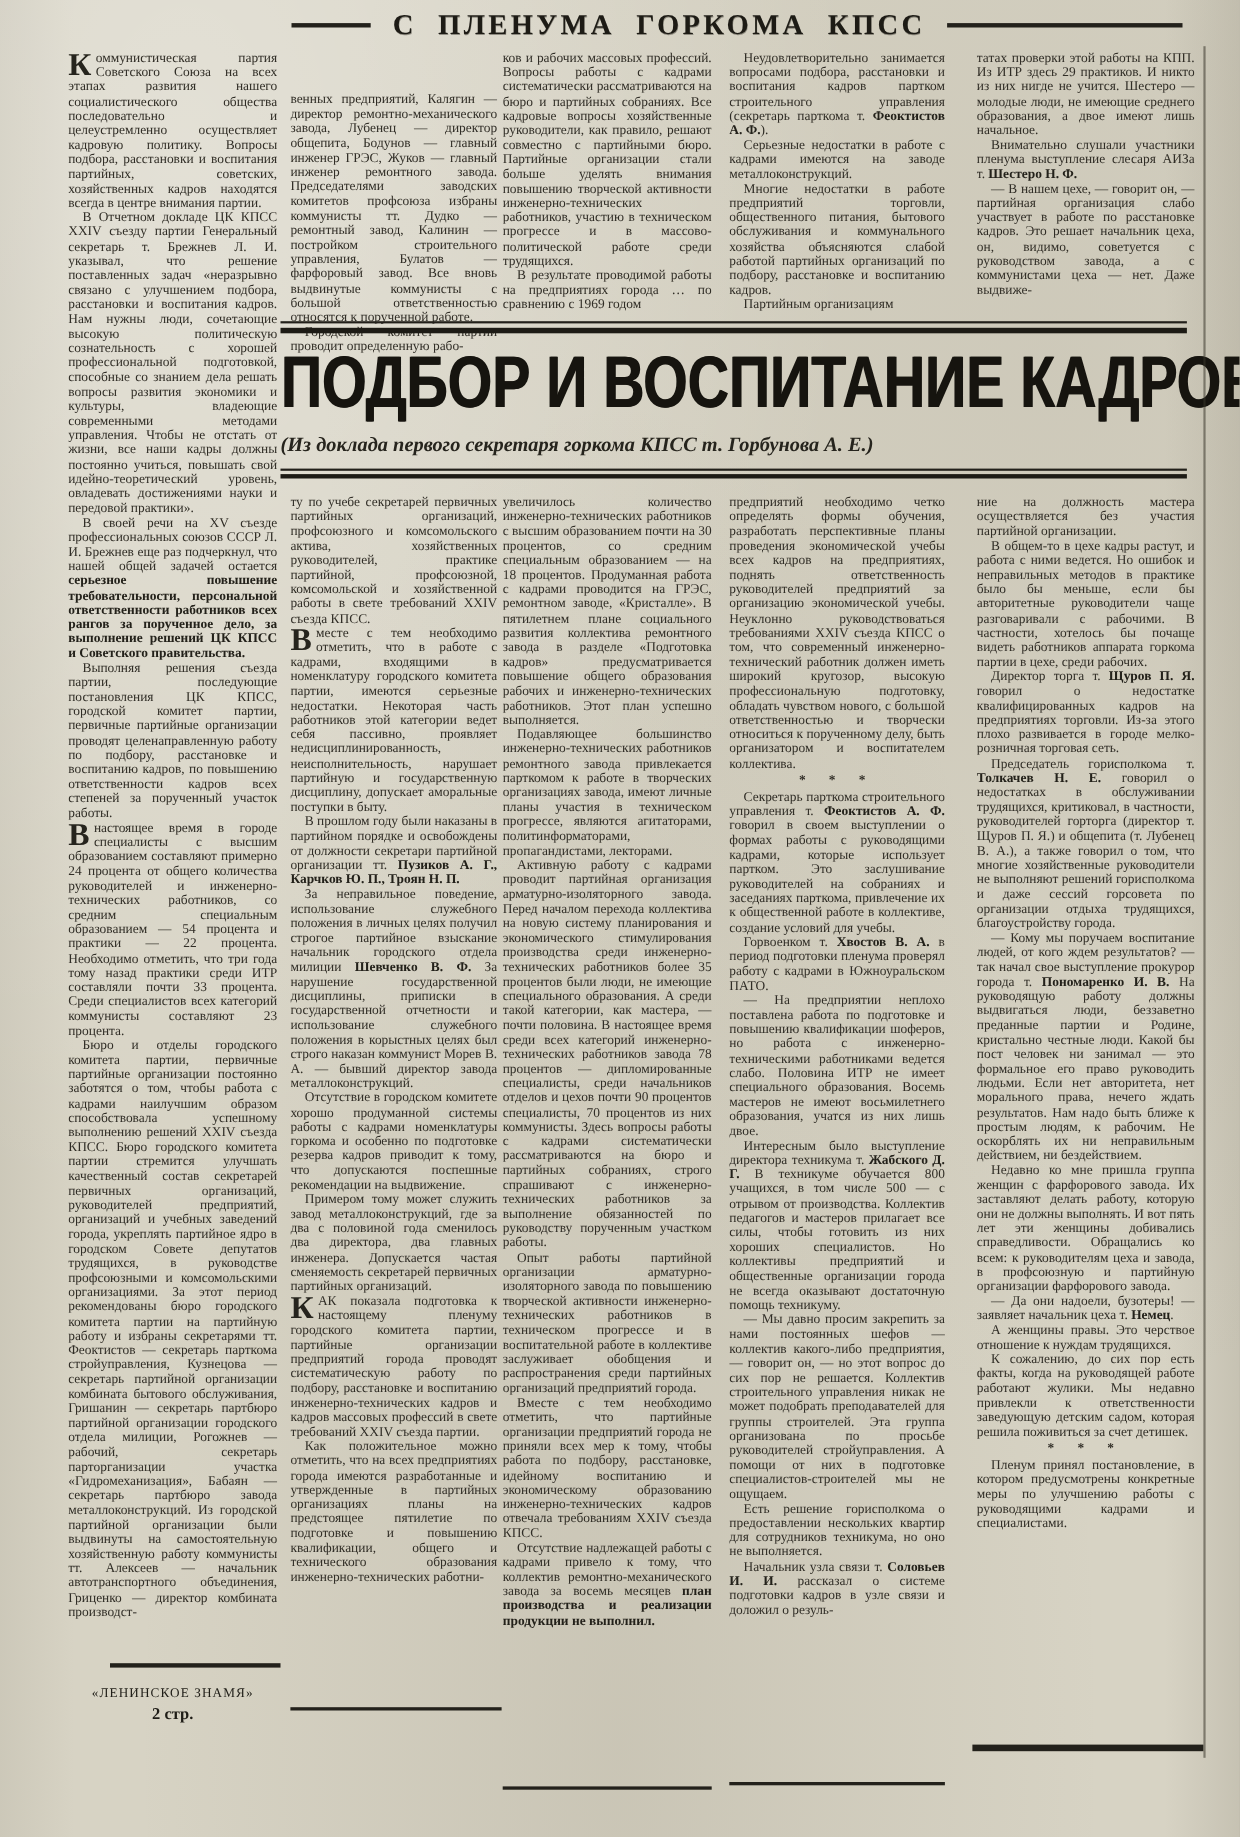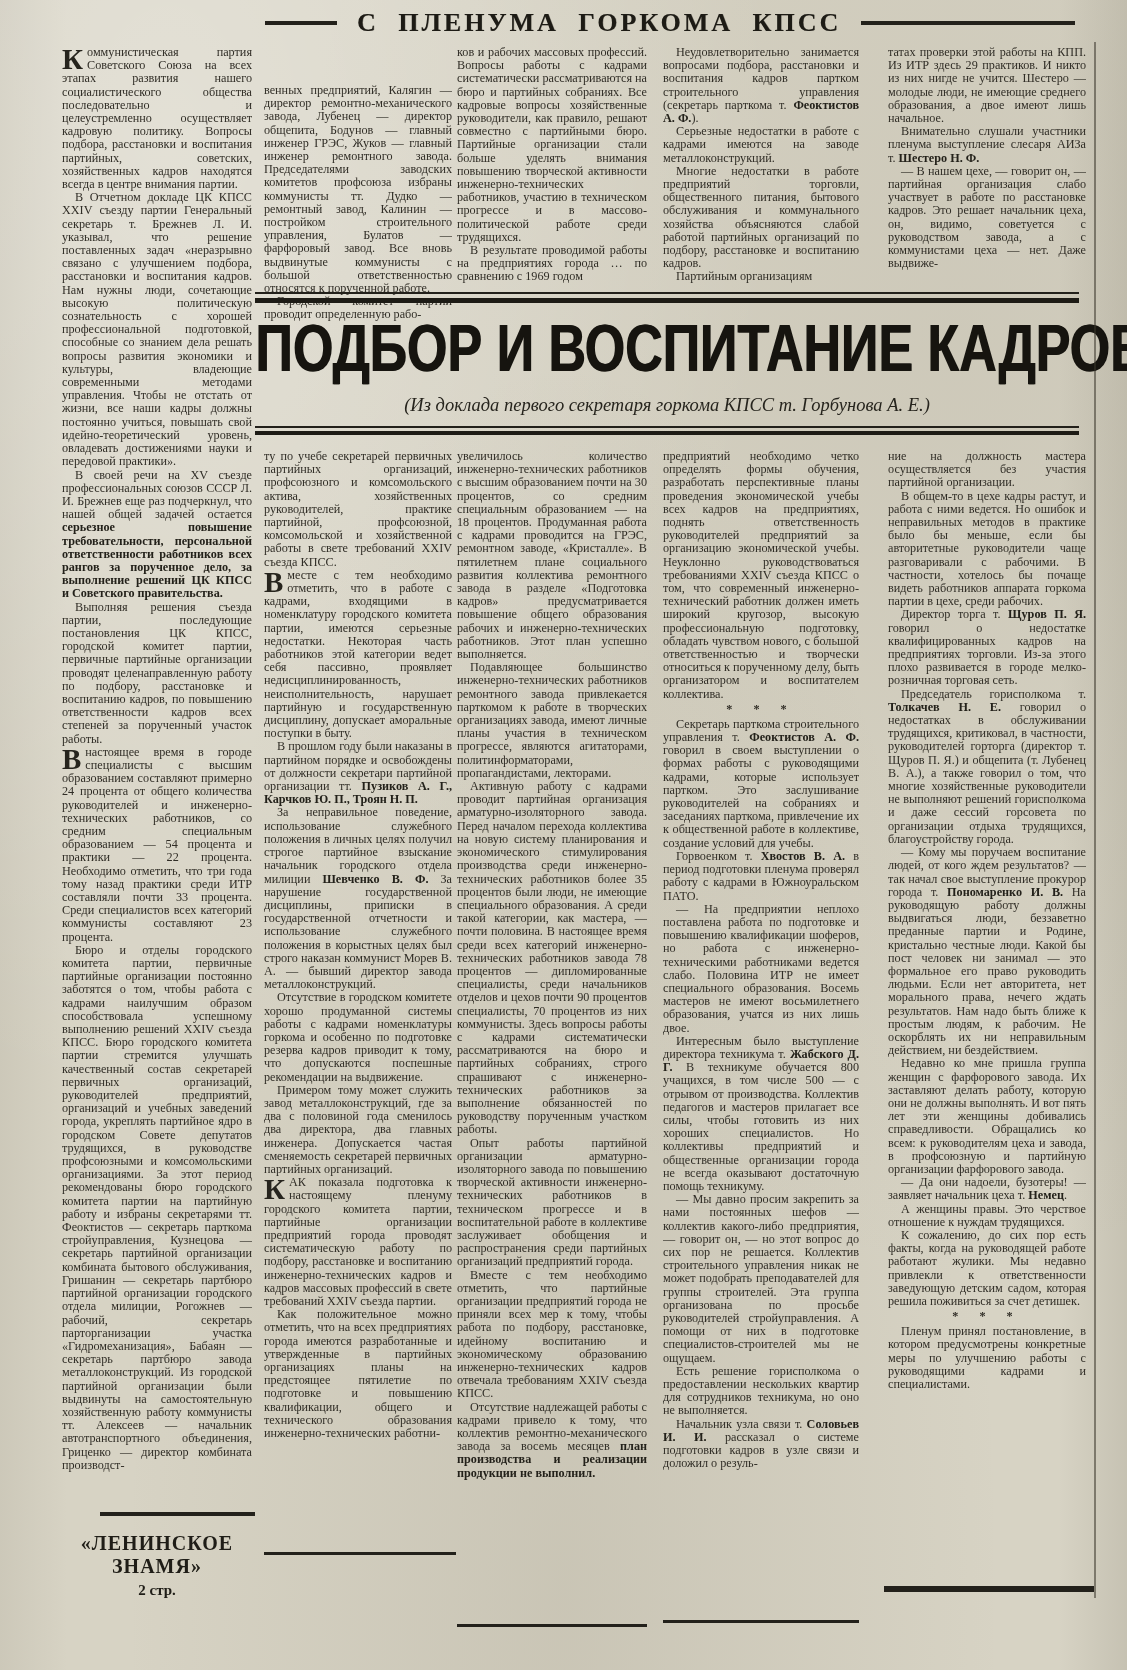--- a/index.html
+++ b/index.html
@@ -41,33 +41,33 @@
   
   #headline-box{position:absolute;left:255px;top:292px;width:824px;}
   .double-rule{height:4px;border-top:2px solid #22201a;border-bottom:5px solid #1d1b15;}
   #headline{
     margin:10px 0 0 0;text-align:center;
     font-family:"Liberation Sans", sans-serif;font-weight:bold;
     font-size:52px;letter-spacing:0px;color:#16140f;
     transform:scaleY(1.28);transform-origin:50% 20%;
     text-shadow:1px 0 0 #16140f;white-space:nowrap;
   }
-  #subtitle{margin:22px 0 10px 0;text-align:center;font-weight:normal;font-style:italic;font-size:18.5px;color:#26241d;}
+  #subtitle{margin:22px 0 10px 0;text-align:left;font-weight:bold;font-style:italic;font-size:18.5px;color:#26241d;}
   #headline-bottom-rule{height:3px;border-top:2px solid #22201a;border-bottom:4px solid #1d1b15;margin-top:6px;}
   
   .end-rule{position:absolute;background:#23211b;}
   #col1-end-rule{left:100px;top:1512px;width:155px;height:4px;}
   #col2-end-rule{left:264px;top:1552px;width:192px;height:3px;}
   #col3-end-rule{left:457px;top:1624px;width:190px;height:3px;}
   #col4-end-rule{left:663px;top:1620px;width:196px;height:3px;}
   #col5-end-rule{left:884px;top:1586px;width:210px;height:6px;}
   #right-vrule{position:absolute;left:1094px;top:42px;width:2px;height:1556px;background:rgba(58,54,44,.55);}
   
   #footer{position:absolute;left:62px;top:1532px;width:190px;text-align:center;color:#1f1d17;}
-  #footer-paper{font-weight:bold;font-size:20px;letter-spacing:1px;}
+  #footer-paper{font-weight:normal;font-size:12px;letter-spacing:1px;}
   #footer-page{font-weight:bold;font-size:15px;margin-top:4px;}
 </style>
 </head>
 <body>
 
 <div id="page">
 
   <div id="masthead">
     <div class="mast-rule" id="mast-rule-left"></div>
     <div id="mast-title">С ПЛЕНУМА ГОРКОМА КПСС</div>

